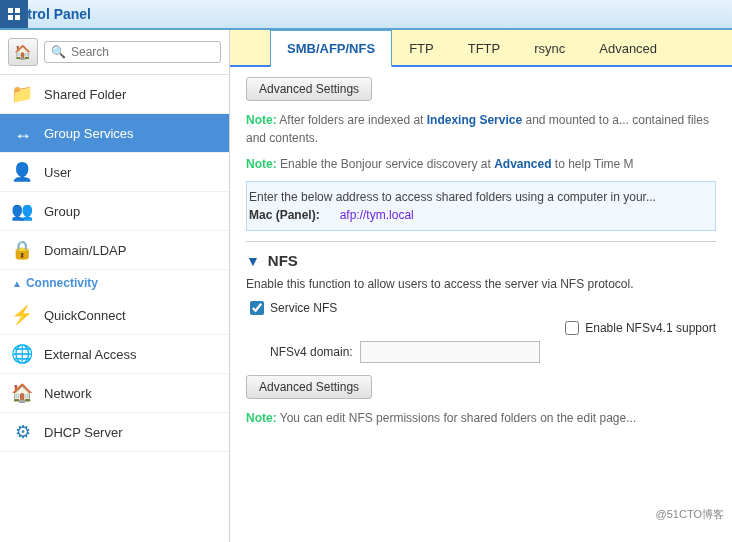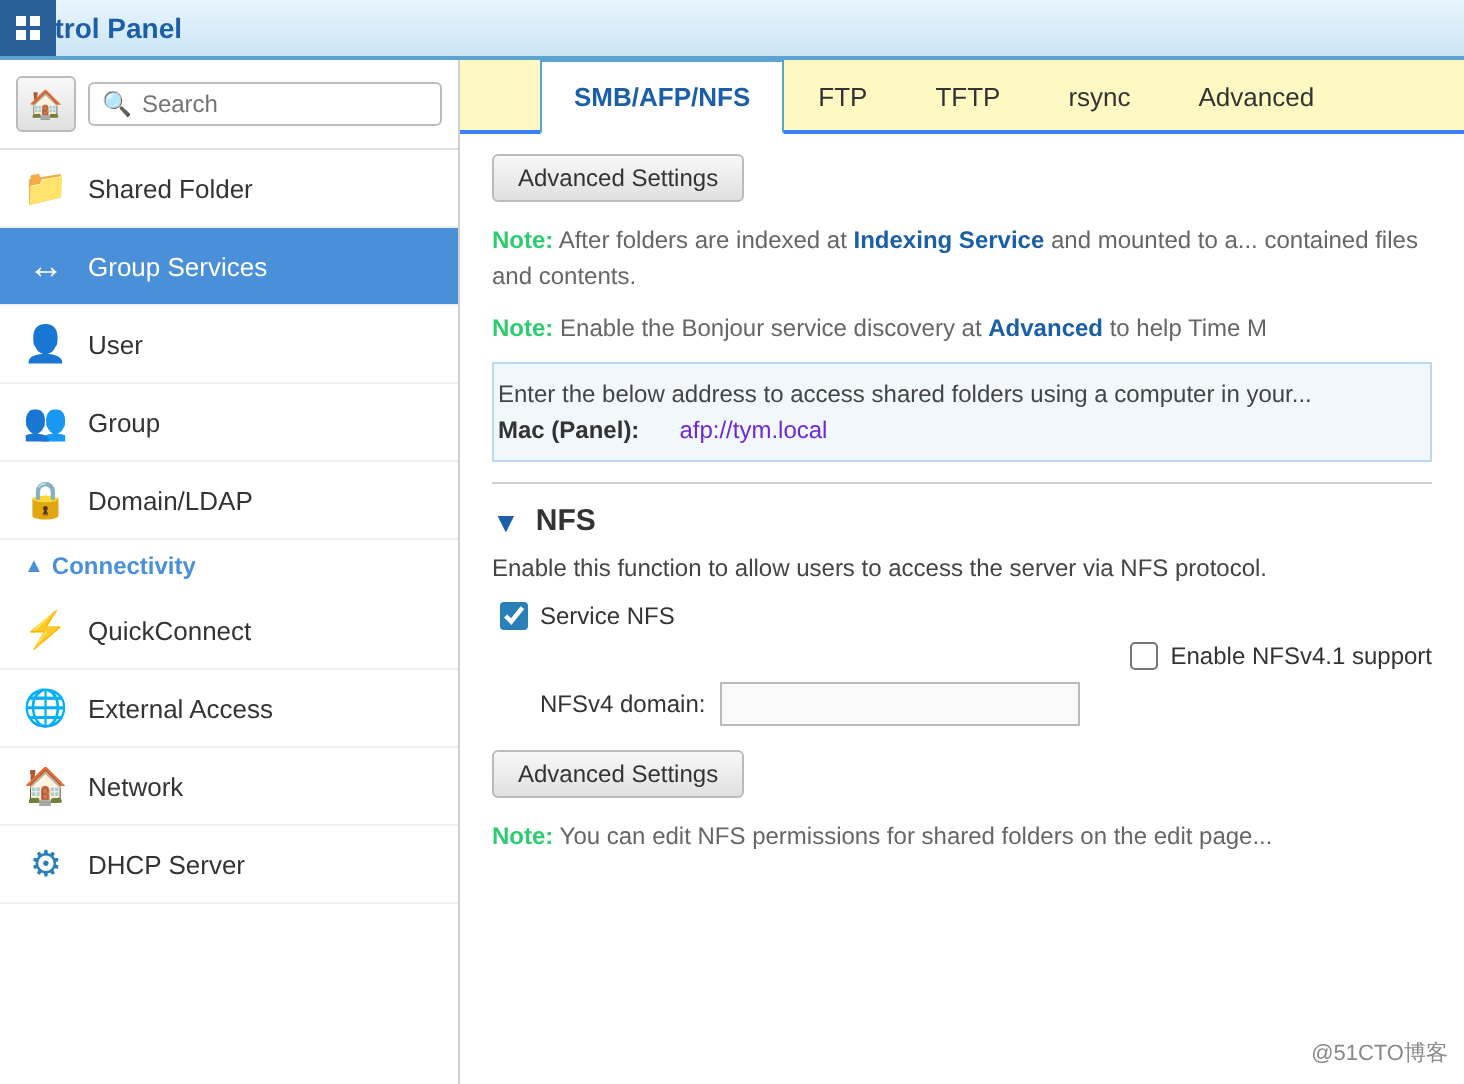--- a/index.html
+++ b/index.html
@@ -244,21 +244,21 @@
     .nfsv4-domain-input {
       border: 1px solid #bbb;
       padding: 3px 6px;
       font-size: 12px;
       width: 180px;
       background: #f9f9f9;
     }
 
     .watermark {
       position: fixed;
-      bottom: 8px;
+      bottom: 20px;
       right: 8px;
       font-size: 11px;
       color: #888;
     }
 
     
     .icon-home { font-size: 14px; color: #555; }
     .checkbox-blue { accent-color: #2980b9; width: 14px; height: 14px; }
   </style>
 </head>

